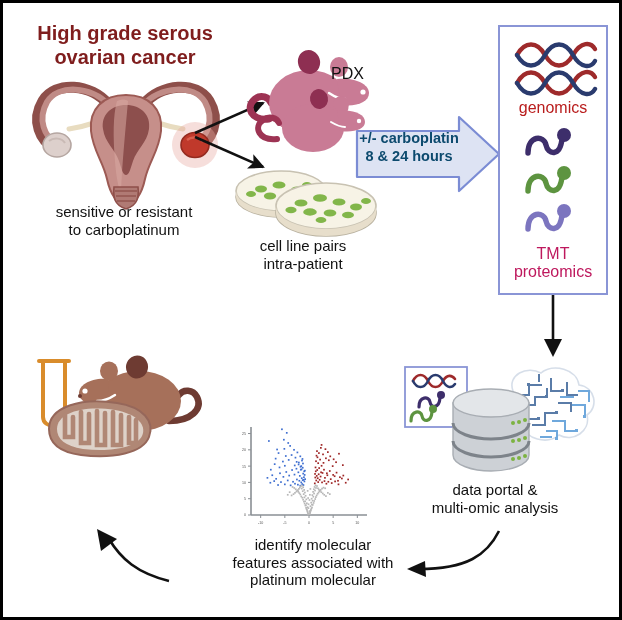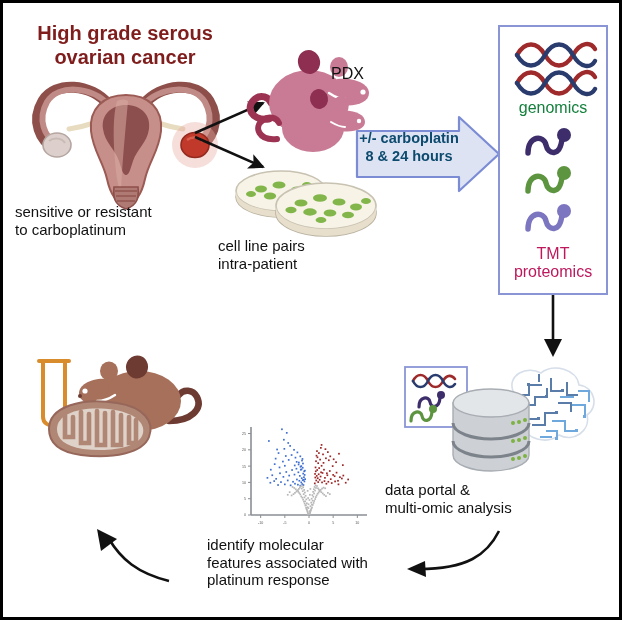--- a/index.html
+++ b/index.html
@@ -1,30 +1,30 @@
 <!DOCTYPE html>
 <html><head>
 <meta charset="utf-8">
 <style>
   html,body{margin:0;padding:0;background:#fff;}
   body{width:622px;height:620px;font-family:"Liberation Sans",sans-serif;}
   #frame{position:relative;width:622px;height:620px;box-sizing:border-box;
          border:3px solid #000;background:#fff;overflow:hidden;}
   .abs{position:absolute;}
-  .txt{color:#111;text-align:left;line-height:1.18;}
+  .txt{color:#111;text-align:center;line-height:1.18;}
   #title{left:14px;top:18px;width:216px;font-size:20px;font-weight:bold;
          color:#7f1d1d;line-height:1.22;text-align:center;}
   #uterus-caption{left:12px;top:200px;width:218px;font-size:15px;}
   #pdx-label{left:328px;top:62px;font-size:16px;color:#111;}
   #cell-caption{left:215px;top:234px;width:170px;font-size:15px;}
   #arrowbox-text{font-size:14.5px;font-weight:bold;color:#0c4a6e;text-align:center;
                  line-height:1.25;}
   #omics-panel{left:495px;top:22px;width:110px;height:270px;
                border:2px solid #8a95d6;box-sizing:border-box;background:#fff;}
-  #genomics-label{position:absolute;left:0;top:72px;width:100%;font-size:16px;text-align:center;color:#15803d;}
+  #genomics-label{position:absolute;left:0;top:72px;width:100%;font-size:16px;text-align:center;color:#b91c1c;}
   #tmt-label{position:absolute;left:0;top:218px;width:100%;font-size:16px;text-align:center;color:#be185d;line-height:1.15;}
   #portal-caption{left:382px;top:478px;width:220px;font-size:15px;}
   #invivo-caption{left:18px;top:470px;width:186px;font-size:15px;}
   #volcano-caption{left:204px;top:533px;width:212px;font-size:15px;}
   .tick{font-size:3.6px;fill:#555;font-family:"Liberation Sans",sans-serif;}
 </style>
 </head>
 <body>
 
 <div id="frame">
@@ -528,21 +528,21 @@
           <rect x="88.50333333333333" y="67.07592592592593" width="1.7" height="1.7" fill="#b7b7b7"></rect>
           <rect x="86.57000000000002" y="86.30555555555556" width="1.7" height="1.7" fill="#b7b7b7"></rect>
           <rect x="87.73" y="89.2388888888889" width="1.7" height="1.7" fill="#b7b7b7"></rect>
         </g>
       </g>
   </svg>
 
   <div id="volcano-caption" class="abs txt">
     <div>identify molecular</div>
     <div>features associated with</div>
-    <div>platinum response</div>
+    <div>platinum molecular</div>
   </div>
 
   <svg class="abs" style="left:392px;top:522px;" width="110" height="62" viewBox="0 0 110 62">
     <path d="M104,6 C92,30 72,44 24,44" fill="none" stroke="#111" stroke-width="2.6"></path>
     <path d="M30,36 L12,44 L31,52 Z" fill="#111"></path>
   </svg>
 
   <svg class="abs" style="left:62px;top:522px;" width="110" height="62" viewBox="0 0 110 62">
     <path d="M104,56 C72,48 56,34 44,14" fill="none" stroke="#111" stroke-width="2.6"></path>
     <path d="M32,4 L36,26 L52,14 Z" fill="#111"></path>

